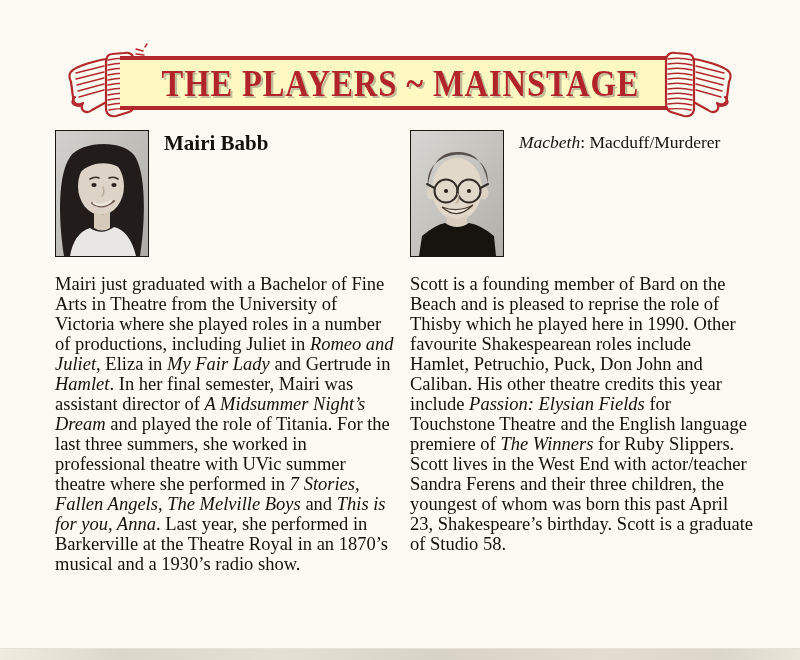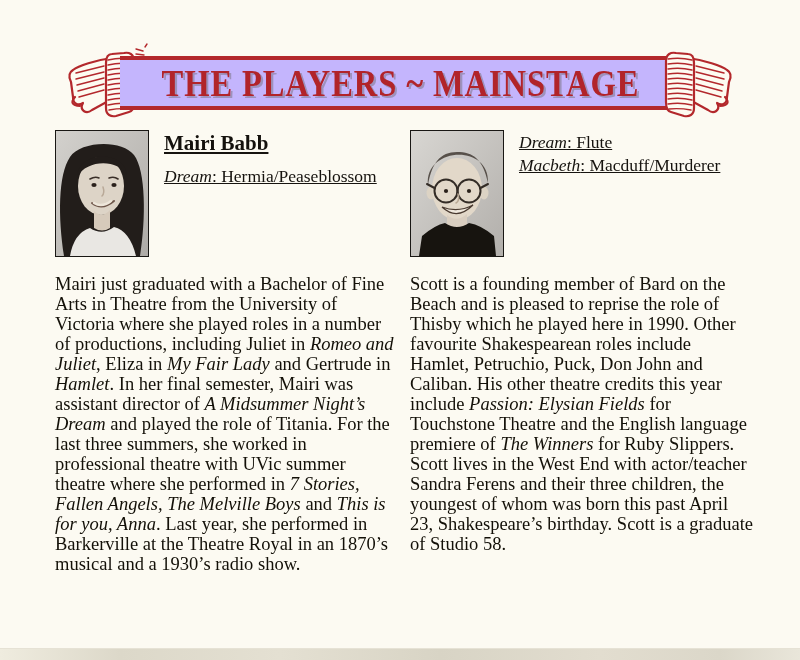--- a/index.html
+++ b/index.html
@@ -6,37 +6,37 @@
   .page{
     position:relative;width:800px;height:660px;overflow:hidden;
     background:#fcfaf2;
     font-family:"Liberation Serif","DejaVu Serif",serif;
     color:#16130f;
   }
   
   .banner{position:absolute;left:58px;top:42px;width:684px;height:84px;}
   .band{
     position:absolute;left:62px;right:62px;top:14px;height:46px;
-    background:#c4b5fd;
+    background:#fef9c3;
     border-top:4px solid #b3282c;border-bottom:4px solid #b3282c;
     display:flex;align-items:center;justify-content:center;
   }
   .band-title{
     font-weight:bold;font-size:37px;line-height:1;color:#b1242a;
     letter-spacing:1px;white-space:nowrap;transform:scaleX(.88);
     text-shadow:2.5px 1.5px 0 rgba(95,90,85,.38);
   }
   .scroll-end{position:absolute;top:0;width:92px;height:84px;}
   .scroll-end.left{left:4px;}
   .scroll-end.right{right:4px;transform:scaleX(-1);}
   
   .col{position:absolute;top:130px;}
   .col.left{left:55px;width:341px;}
   .col.right{left:410px;width:344px;}
-  .actor-header{display:flex;text-decoration:underline;}
+  .actor-header{display:flex;}
   .photo{
     flex:none;width:92px;height:125px;margin-right:15px;
     border:1px solid #191714;box-sizing:content-box;background:#c2bfbb;
   }
   .photo svg{display:block;width:100%;height:100%;}
   .actor-info{padding-top:1px;}
   .actor-name{margin:0 0 9px;font-size:21px;font-weight:bold;color:#14110d;}
   .role-line{margin:0;font-size:17.5px;line-height:23px;}
   .role-line i{font-style:italic;}
   .bio{margin:17px 0 0;font-size:18.5px;line-height:20px;color:#131008;text-align:left;}
@@ -132,21 +132,20 @@
           <ellipse cx="58" cy="54" rx="2.6" ry="1.9" fill="#2b211c"></ellipse>
           <path d="M47 56 q2 6 -1 9" stroke="#b9a998" stroke-width="1.5" fill="none" stroke-linecap="round"></path>
           <path d="M36 72 Q46 80 58 70" stroke="#6e564a" stroke-width="2" fill="none" stroke-linecap="round"></path>
           <path d="M38 72 Q46 77 55 70" stroke="#ede6da" stroke-width="2.4" fill="none" stroke-linecap="round"></path>
           <path d="M38 80 L38 97 Q46 102 54 97 L54 79 Q46 88 38 80 Z" fill="#d6cabb"></path>
           <path d="M14 125 Q18 102 34 97 Q46 105 58 96 Q74 100 80 125 Z" fill="#e9e7e3"></path>
         </svg>
       </div>
       <div class="actor-info">
         <h2 class="actor-name">Mairi Babb</h2>
-        <p class="role-line"><i>Dream</i><span>: Hermia/Peaseblossom</span></p>
       </div>
     </div>
     <p class="bio"><span>Mairi just graduated with a Bachelor of Fine Arts in Theatre from the University of Victoria where she played roles in a number of productions, including Juliet in </span><i>Romeo and Juliet</i><span>, Eliza in </span><i>My Fair Lady</i><span> and Gertrude in </span><i>Hamlet</i><span>. In her final semester, Mairi was assistant director of </span><i>A Midsummer Night’s Dream</i><span> and played the role of Titania. For the last three summers, she worked in professional theatre with UVic summer theatre where she performed in </span><i>7 Stories, Fallen Angels, The Melville Boys</i><span> and </span><i>This is for you, Anna</i><span>. Last year, she performed in Barkerville at the Theatre Royal in an 1870’s musical and a 1930’s radio show.</span></p>
   </section>
 
   <section class="col right">
     <div class="actor-header">
       <div class="photo">
         <svg viewBox="0 0 92 125" aria-hidden="true">
           <defs>
@@ -165,21 +164,20 @@
           <circle cx="58" cy="60" r="11.5" stroke="#332c26" stroke-width="2" fill="none"></circle>
           <path d="M23.5 57 L16 53 M69.5 57 L77 53" stroke="#332c26" stroke-width="2" fill="none" stroke-linecap="round"></path>
           <circle cx="35" cy="60" r="2.1" fill="#2a211b"></circle>
           <circle cx="58" cy="60" r="2.1" fill="#2a211b"></circle>
           <path d="M47 63 q2 7 -2 9" stroke="#b7a794" stroke-width="1.5" fill="none" stroke-linecap="round"></path>
           <path d="M31 76 Q46 90 62 74 Q47 82 31 76 Z" fill="#efe8dd" stroke="#4a3b31" stroke-width="1.2"></path>
           <path d="M8 125 L11 105 Q24 94 34 92 Q46 100 58 92 Q70 94 83 105 L85 125 Z" fill="#17140f"></path>
         </svg>
       </div>
       <div class="actor-info">
-        <p class="role-line"><i>Dream</i><span>: Flute</span></p>
         <p class="role-line"><i>Macbeth</i><span>: Macduff/Murderer</span></p>
       </div>
     </div>
     <p class="bio"><span>Scott is a founding member of Bard on the Beach and is pleased to reprise the role of Thisby which he played here in 1990. Other favourite Shakespearean roles include Hamlet, Petruchio, Puck, Don John and Caliban. His other theatre credits this year include </span><i>Passion: Elysian Fields</i><span> for Touchstone Theatre and the English language premiere of </span><i>The Winners</i><span> for Ruby Slippers. Scott lives in the West End with actor/teacher Sandra Ferens and their three children, the youngest of whom was born this past April 23, Shakespeare’s birthday. Scott is a graduate of Studio 58.</span></p>
   </section>
 
   <div class="scan-strip"></div>
 </div>
 
 </body></html>

